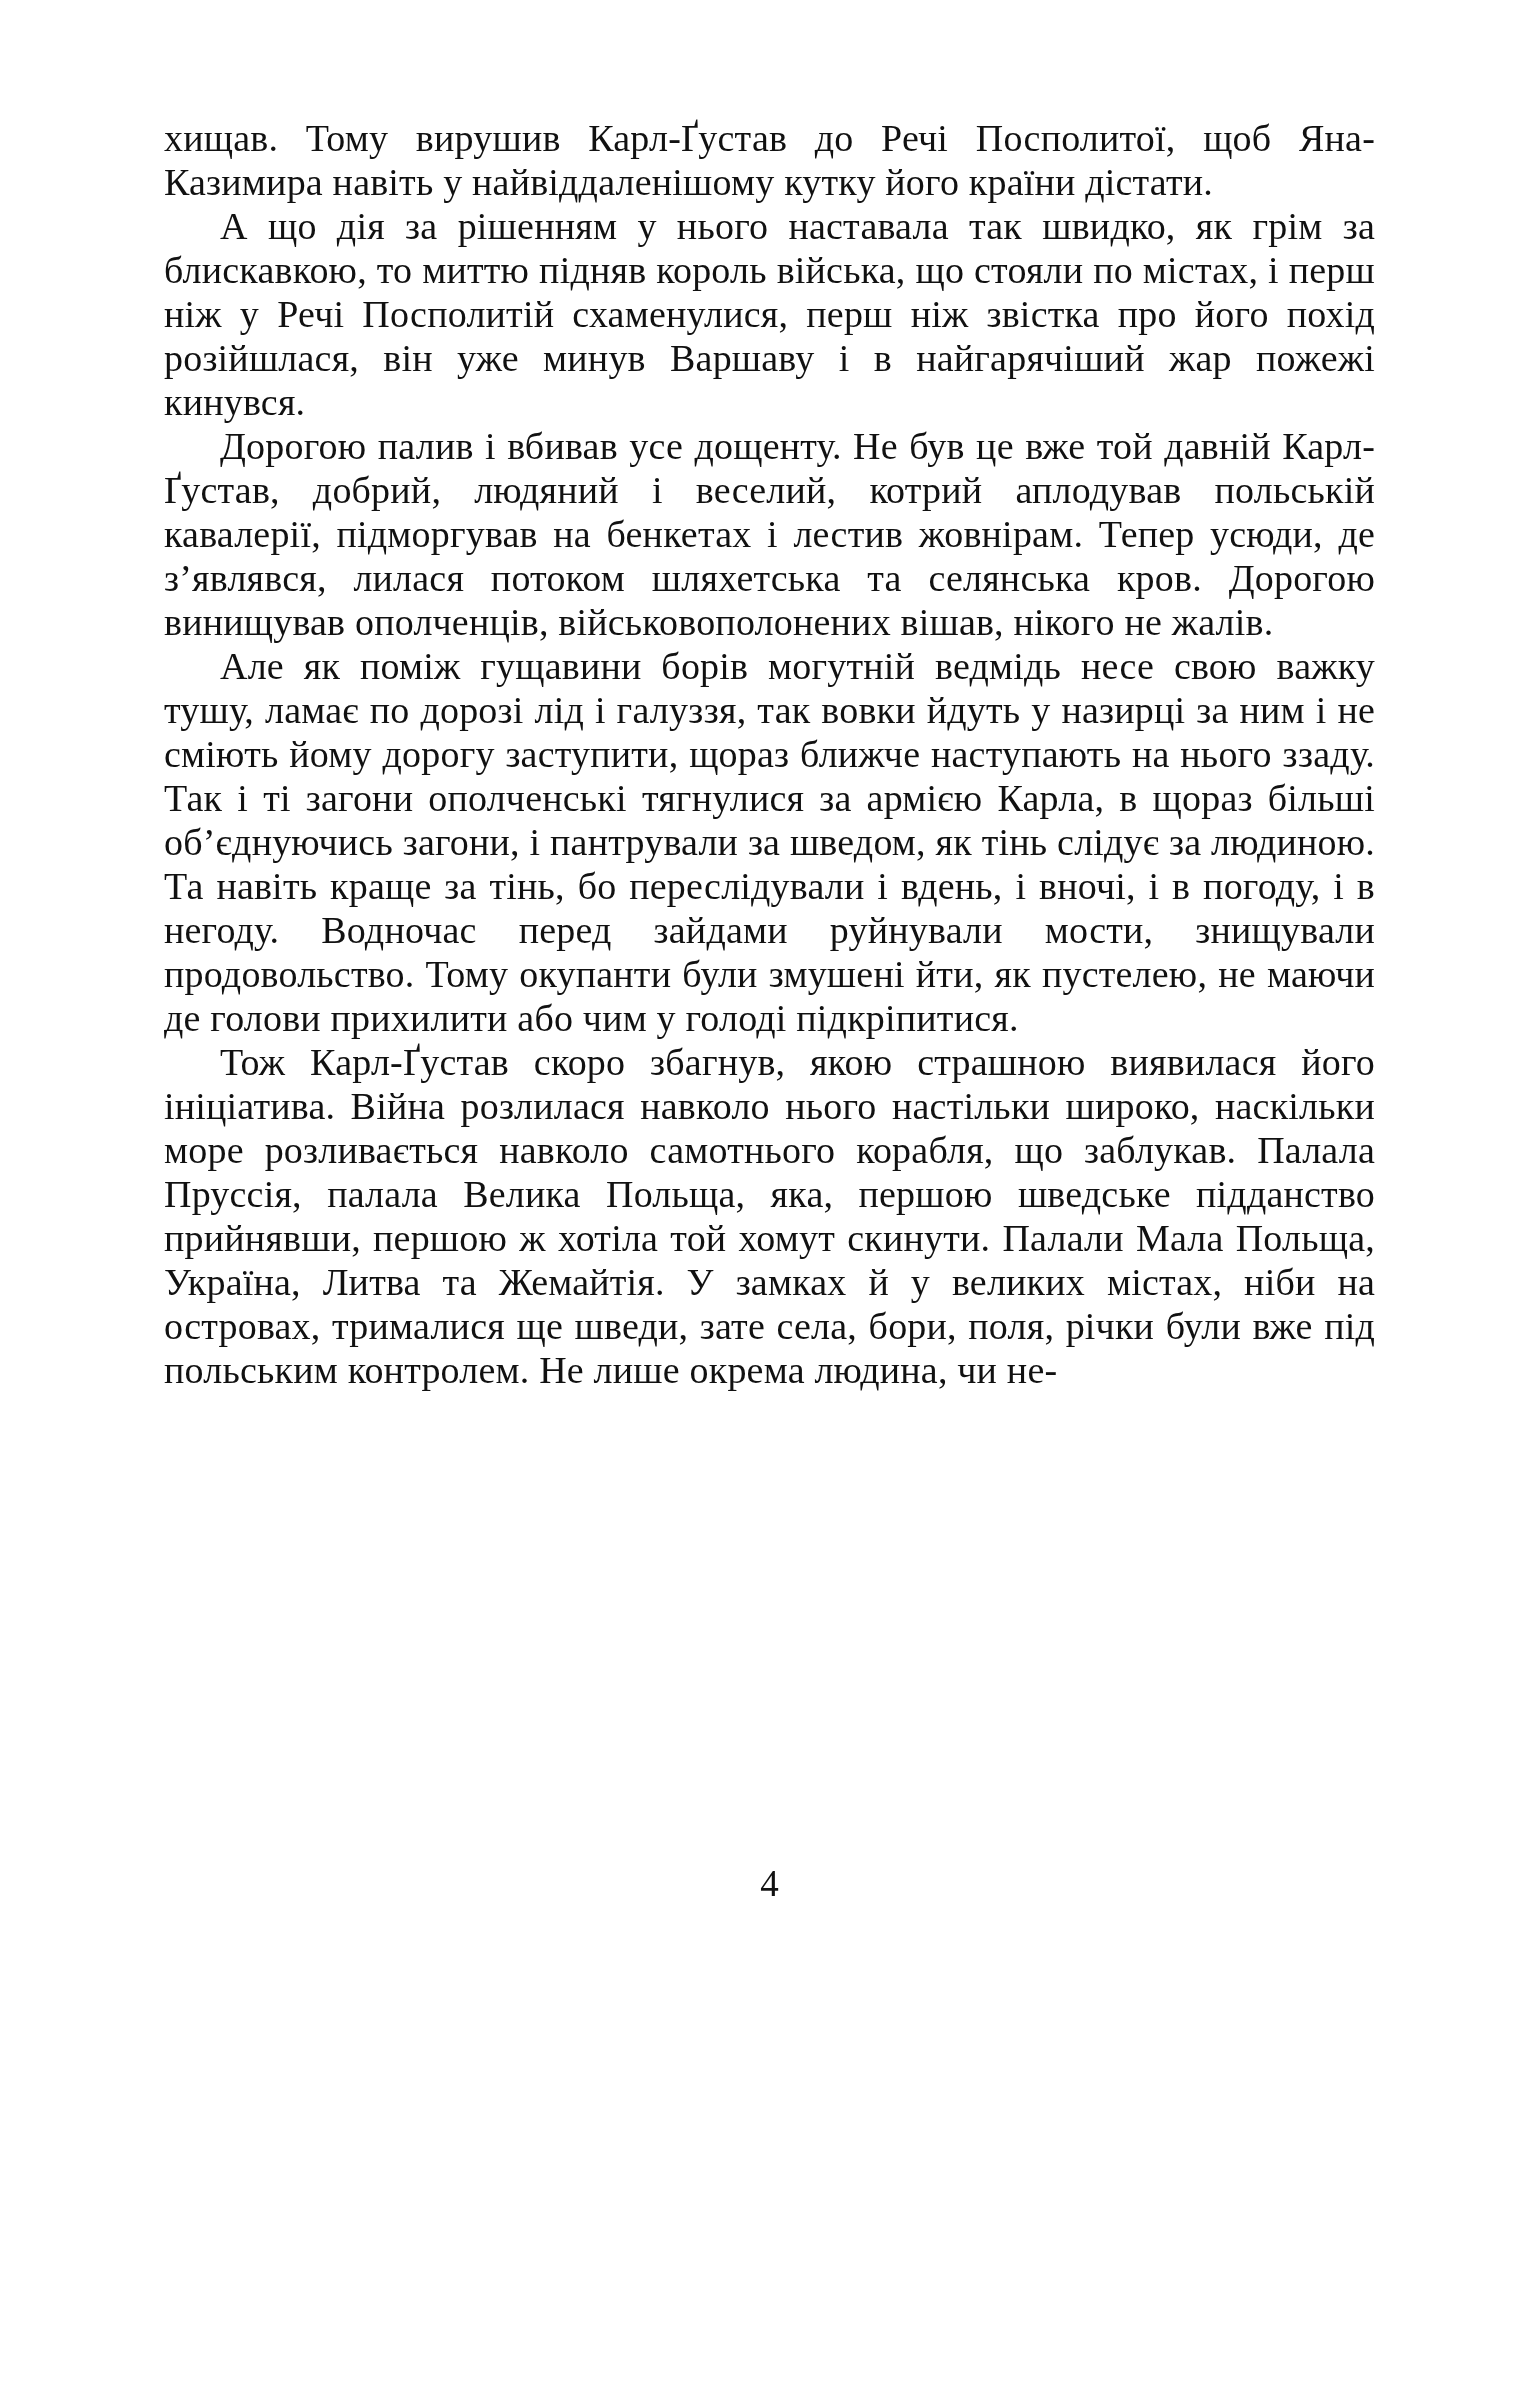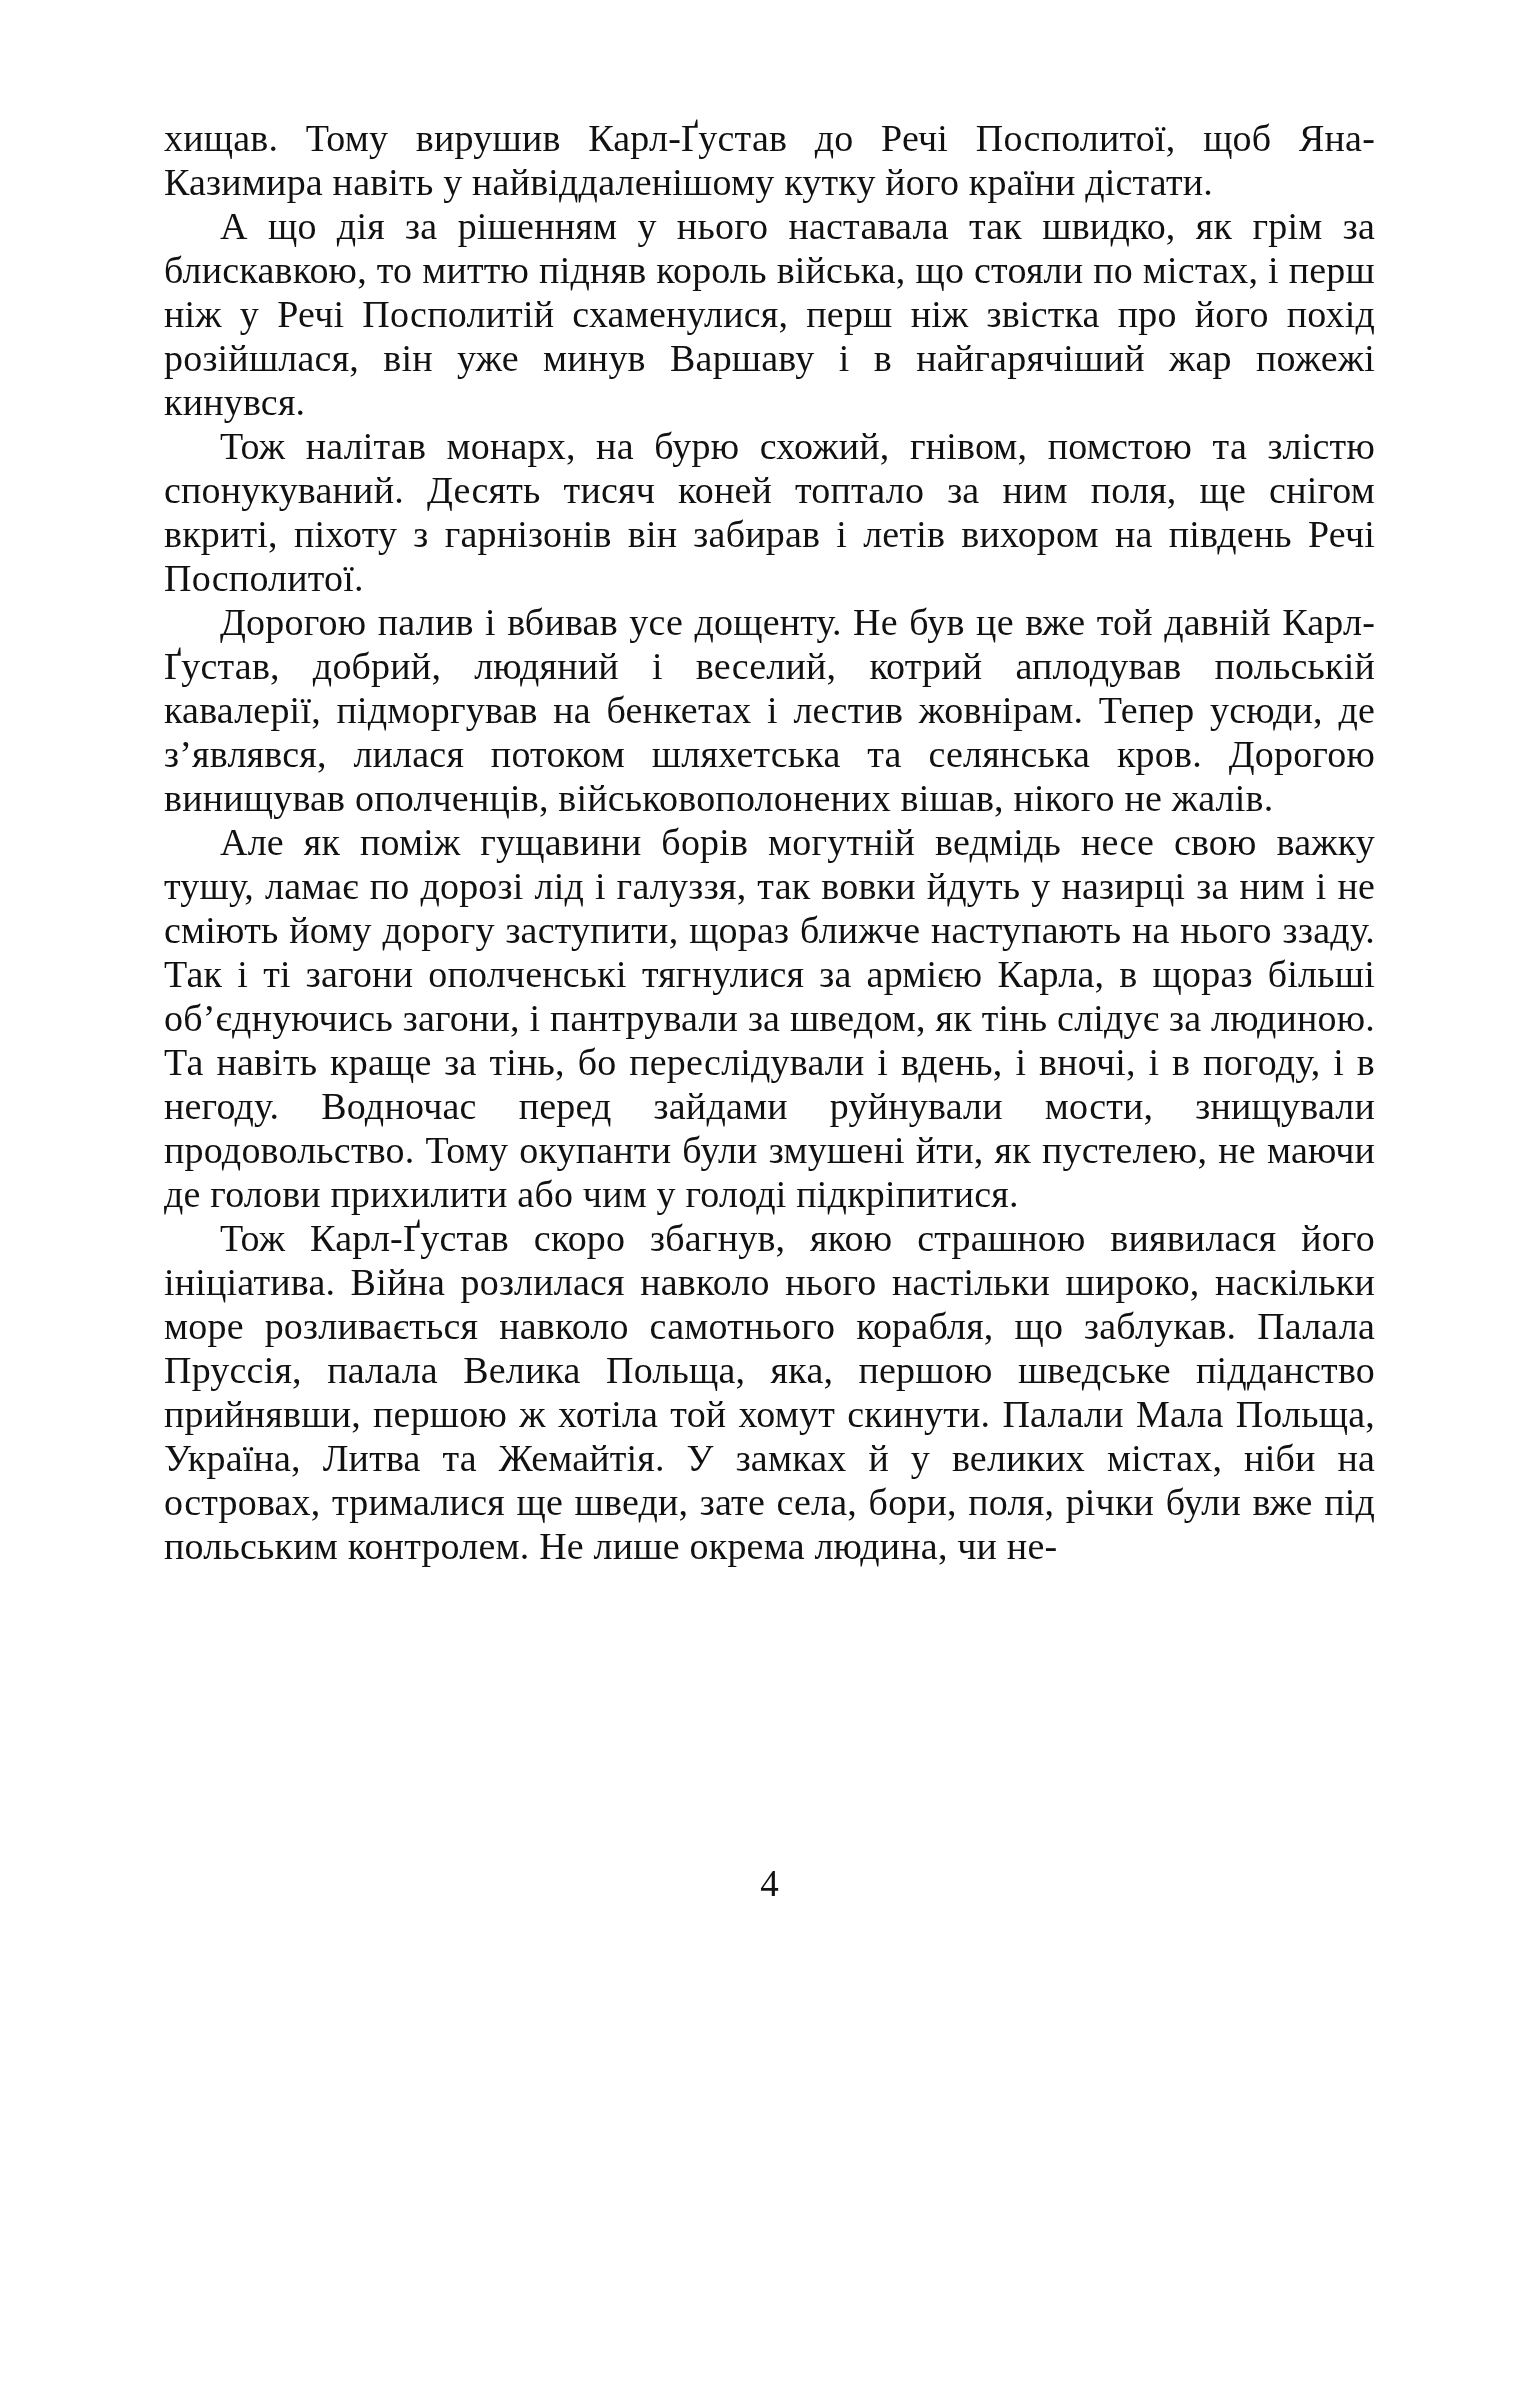--- a/index.html
+++ b/index.html
@@ -45,20 +45,19 @@
     color: #111111;
   }
 </style>
 </head>
 <body>
 
 <div class="page">
   <div class="text-block">
     <p class="continuation">хищав. Тому вирушив Карл-Ґустав до Речі Посполитої, щоб Яна-Казимира навіть у найвіддаленішому кутку його країни дістати.</p>
     <p>А що дія за рішенням у нього наставала так швидко, як грім за блискавкою, то миттю підняв король війська, що стояли по містах, і перш ніж у Речі Посполитій схаменулися, перш ніж звістка про його похід розійшлася, він уже минув Варшаву і в найгарячіший жар пожежі кинувся.</p>
-    <p>Тож налітав монарх, на бурю схожий, гнівом, помстою та злістю спонукуваний. Десять тисяч коней топтало за ним поля, ще снігом вкриті, піхоту з гарнізонів він забирав і летів вихором на південь Речі Посполитої.</p>
     <p>Дорогою палив і вбивав усе дощенту. Не був це вже той давній Карл-Ґустав, добрий, людяний і веселий, котрий аплодував польській кавалерії, підморгував на бенкетах і лестив жовнірам. Тепер усюди, де з’являвся, лилася потоком шляхетська та селянська кров. Дорогою винищував ополченців, військовополонених вішав, нікого не жалів.</p>
     <p>Але як поміж гущавини борів могутній ведмідь несе свою важку тушу, ламає по дорозі лід і галуззя, так вовки йдуть у назирці за ним і не сміють йому дорогу заступити, щораз ближче наступають на нього ззаду. Так і ті загони ополченські тягнулися за армією Карла, в щораз більші об’єднуючись загони, і пантрували за шведом, як тінь слідує за людиною. Та навіть краще за тінь, бо переслідували і вдень, і вночі, і в погоду, і в негоду. Водночас перед зайдами руйнували мости, знищували продовольство. Тому окупанти були змушені йти, як пустелею, не маючи де голови прихилити або чим у голоді підкріпитися.</p>
     <p>Тож Карл-Ґустав скоро збагнув, якою страшною виявилася його ініціатива. Війна розлилася навколо нього настільки широко, наскільки море розливається навколо самотнього корабля, що заблукав. Палала Пруссія, палала Велика Польща, яка, першою шведське підданство прийнявши, першою ж хотіла той хомут скинути. Палали Мала Польща, Україна, Литва та Жемайтія. У замках й у великих містах, ніби на островах, трималися ще шведи, зате села, бори, поля, річки були вже під польським контролем. Не лише окрема людина, чи не-</p>
   </div>
   <div class="page-number">4</div>
 </div>
 
 
 </body></html>

